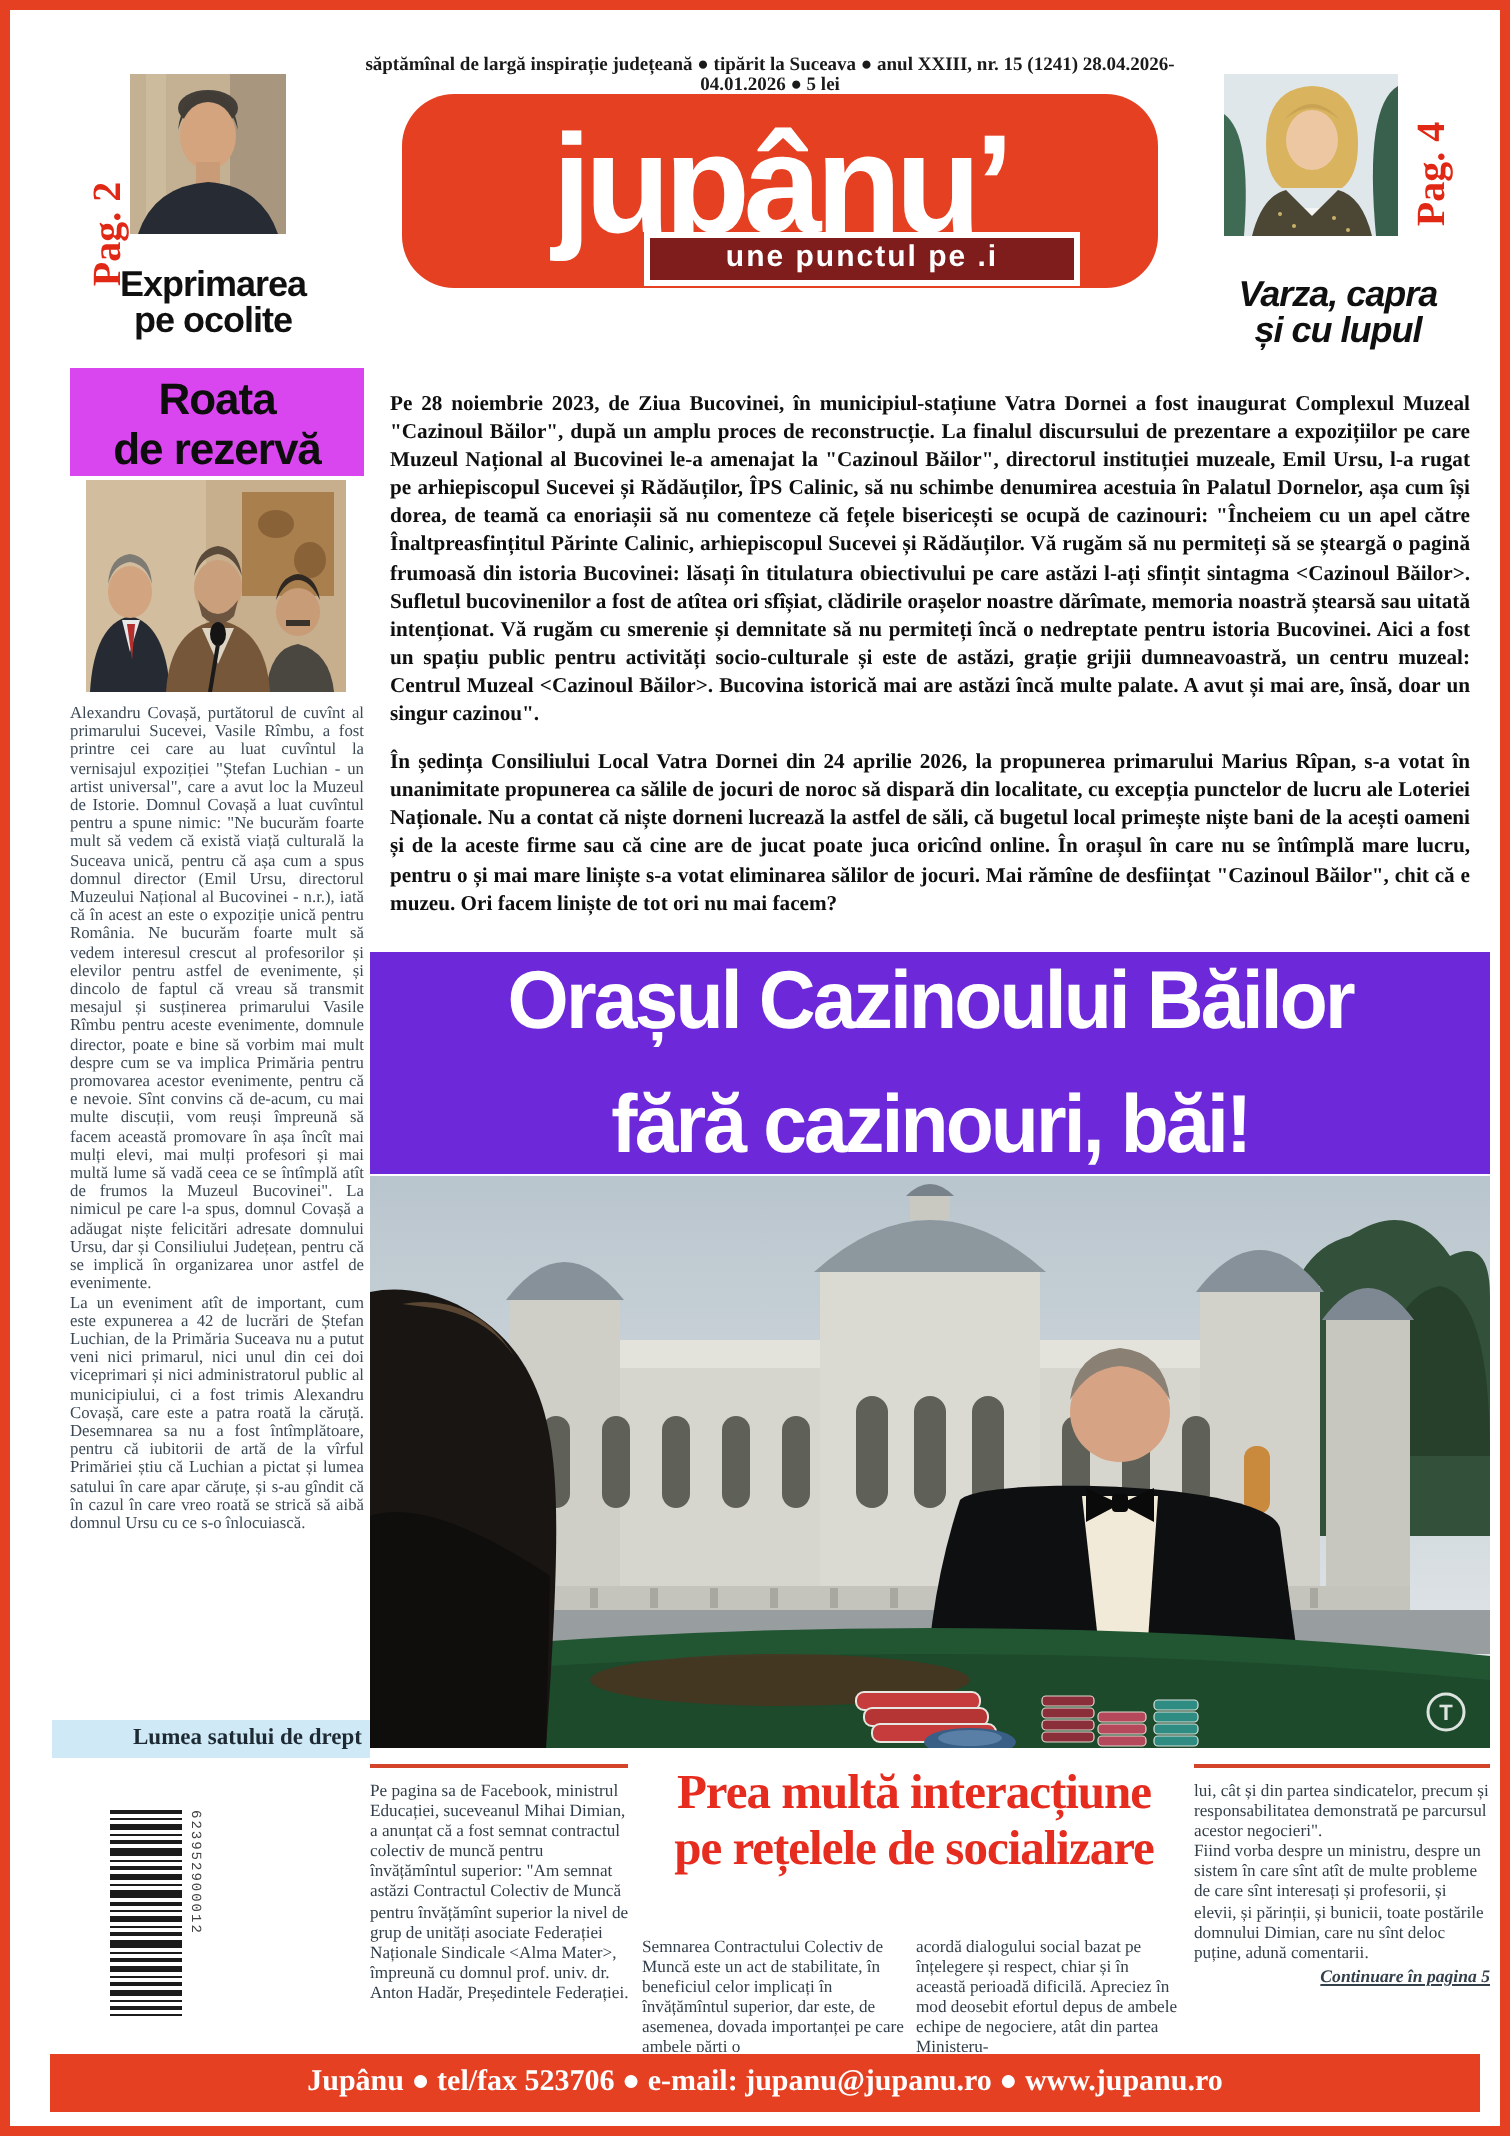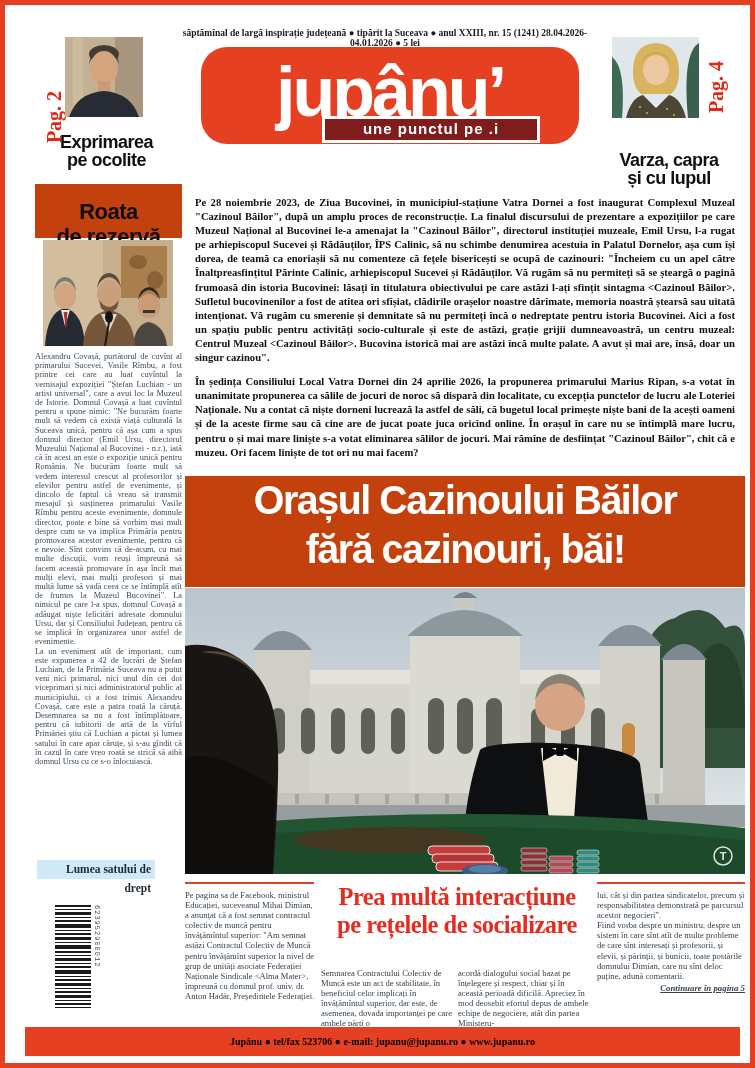--- a/index.html
+++ b/index.html
@@ -22,47 +22,47 @@
   .pag-label{font-size:20px;font-weight:bold;color:#e02814;white-space:nowrap;
              text-align:center;}
   .pag-left{left:38px;top:168px;width:112px;transform:rotate(-90deg);
             transform-origin:0 0;}
   .pag-right{left:700px;top:132px;width:100px;transform:rotate(-90deg);
              transform-origin:0 0;}
   .teaser-title{font-family:"Liberation Sans",sans-serif;font-weight:bold;
                 color:#101010;font-size:18px;line-height:17.5px;text-align:center;
                 letter-spacing:-0.5px;}
   .teaser-left-title{left:24px;top:129px;width:155px;}
-  .teaser-right-title{left:588px;top:147px;width:152px;}
-
-  
-  .roata-title{left:30px;top:179px;width:147px;height:54px;background:#c2410c;
+  .teaser-right-title{left:588px;top:134px;width:152px;font-style:italic;}
+
+  
+  .roata-title{left:30px;top:179px;width:147px;height:54px;background:#d946ef;
                text-align:center;font-family:"Liberation Sans",sans-serif;
                font-weight:bold;font-size:22px;line-height:25px;color:#0d0d0d;
-               padding-top:15px;box-sizing:border-box;letter-spacing:-0.5px;}
+               padding-top:3px;box-sizing:border-box;letter-spacing:-0.5px;}
   .sidebar-text{left:30px;top:347px;width:147px;height:506px;overflow:hidden;
                 font-size:8.4px;line-height:9.2px;color:#3d4a56;text-align:justify;}
   .sidebar-text p{margin:0;}
-  .sign-off{left:32px;top:855px;width:118px;height:19px;background:#cfe9f6;
+  .sign-off{left:21px;top:855px;width:159px;height:19px;background:#cfe9f6;
             font-size:11.5px;font-weight:bold;color:#1d2a33;text-align:right;
             line-height:19px;padding-right:4px;box-sizing:border-box;}
   .barcode-wrap{left:50px;top:898px;width:54px;height:108px;}
   .barcode-num{position:absolute;left:38px;top:2px;writing-mode:vertical-rl;
                font-family:"Liberation Mono",monospace;font-size:7px;color:#444;
                letter-spacing:1px;}
 
   
   .main-article{left:180px;top:181px;width:560px;height:290px;overflow:hidden;
                 font-weight:bold;font-size:10.6px;line-height:14.1px;
                 text-align:justify;color:#0f0f0f;}
   .main-article p{margin:10px;}
 
   
-  .banner{left:180px;top:471px;width:560px;height:111px;background:#c2410c;
-          display:flex;flex-direction:column;justify-content:flex-start;
+  .banner{left:180px;top:471px;width:560px;height:111px;background:#6d28d9;
+          display:flex;flex-direction:column;justify-content:space-between;
           align-items:center;}
   .banner span{font-family:"Liberation Sans",sans-serif;font-weight:bold;color:#fff;
                font-size:41px;line-height:49px;letter-spacing:-1.5px;
                transform:scale(0.96,1);display:block;}
   .photo-frame{display:block;}
 
   
   .b-rule{height:2px;background:#d4442a;}
   .b-rule1{left:180px;top:877px;width:129px;}
   .b-rule4{left:592px;top:877px;width:148px;}
@@ -76,21 +76,21 @@
   .b-col2{left:316px;top:963px;width:131px;height:58px;overflow:hidden;}
   .b-col3{left:453px;top:963px;width:133px;height:58px;overflow:hidden;}
   .b-col4{left:592px;top:885px;width:148px;height:134px;overflow:hidden;}
   .continuation{display:block;text-align:right;font-style:italic;font-weight:bold;
                 text-decoration:underline;font-size:8.8px;margin-top:2px;
                 color:#333f4a;}
 
   
   .footer-bar{left:20px;top:1022px;width:715px;height:29px;background:#e64023;
               text-align:center;}
-  .footer-bar span{color:#000000;font-weight:bold;font-size:10px;line-height:29px;}
+  .footer-bar span{color:#ffffff;font-weight:bold;font-size:15px;line-height:29px;}
 </style>
 </head>
 <body>
 
 <div class="page">
 
   <div class="abs info-line">săptămînal de largă inspirație județeană ● tipărit la Suceava ● anul XXIII, nr. 15 (1241) 28.04.2026-04.01.2026 ● 5 lei</div>
 
   <div class="abs logo-box">
     <span class="logo-text">jupânu’</span>

